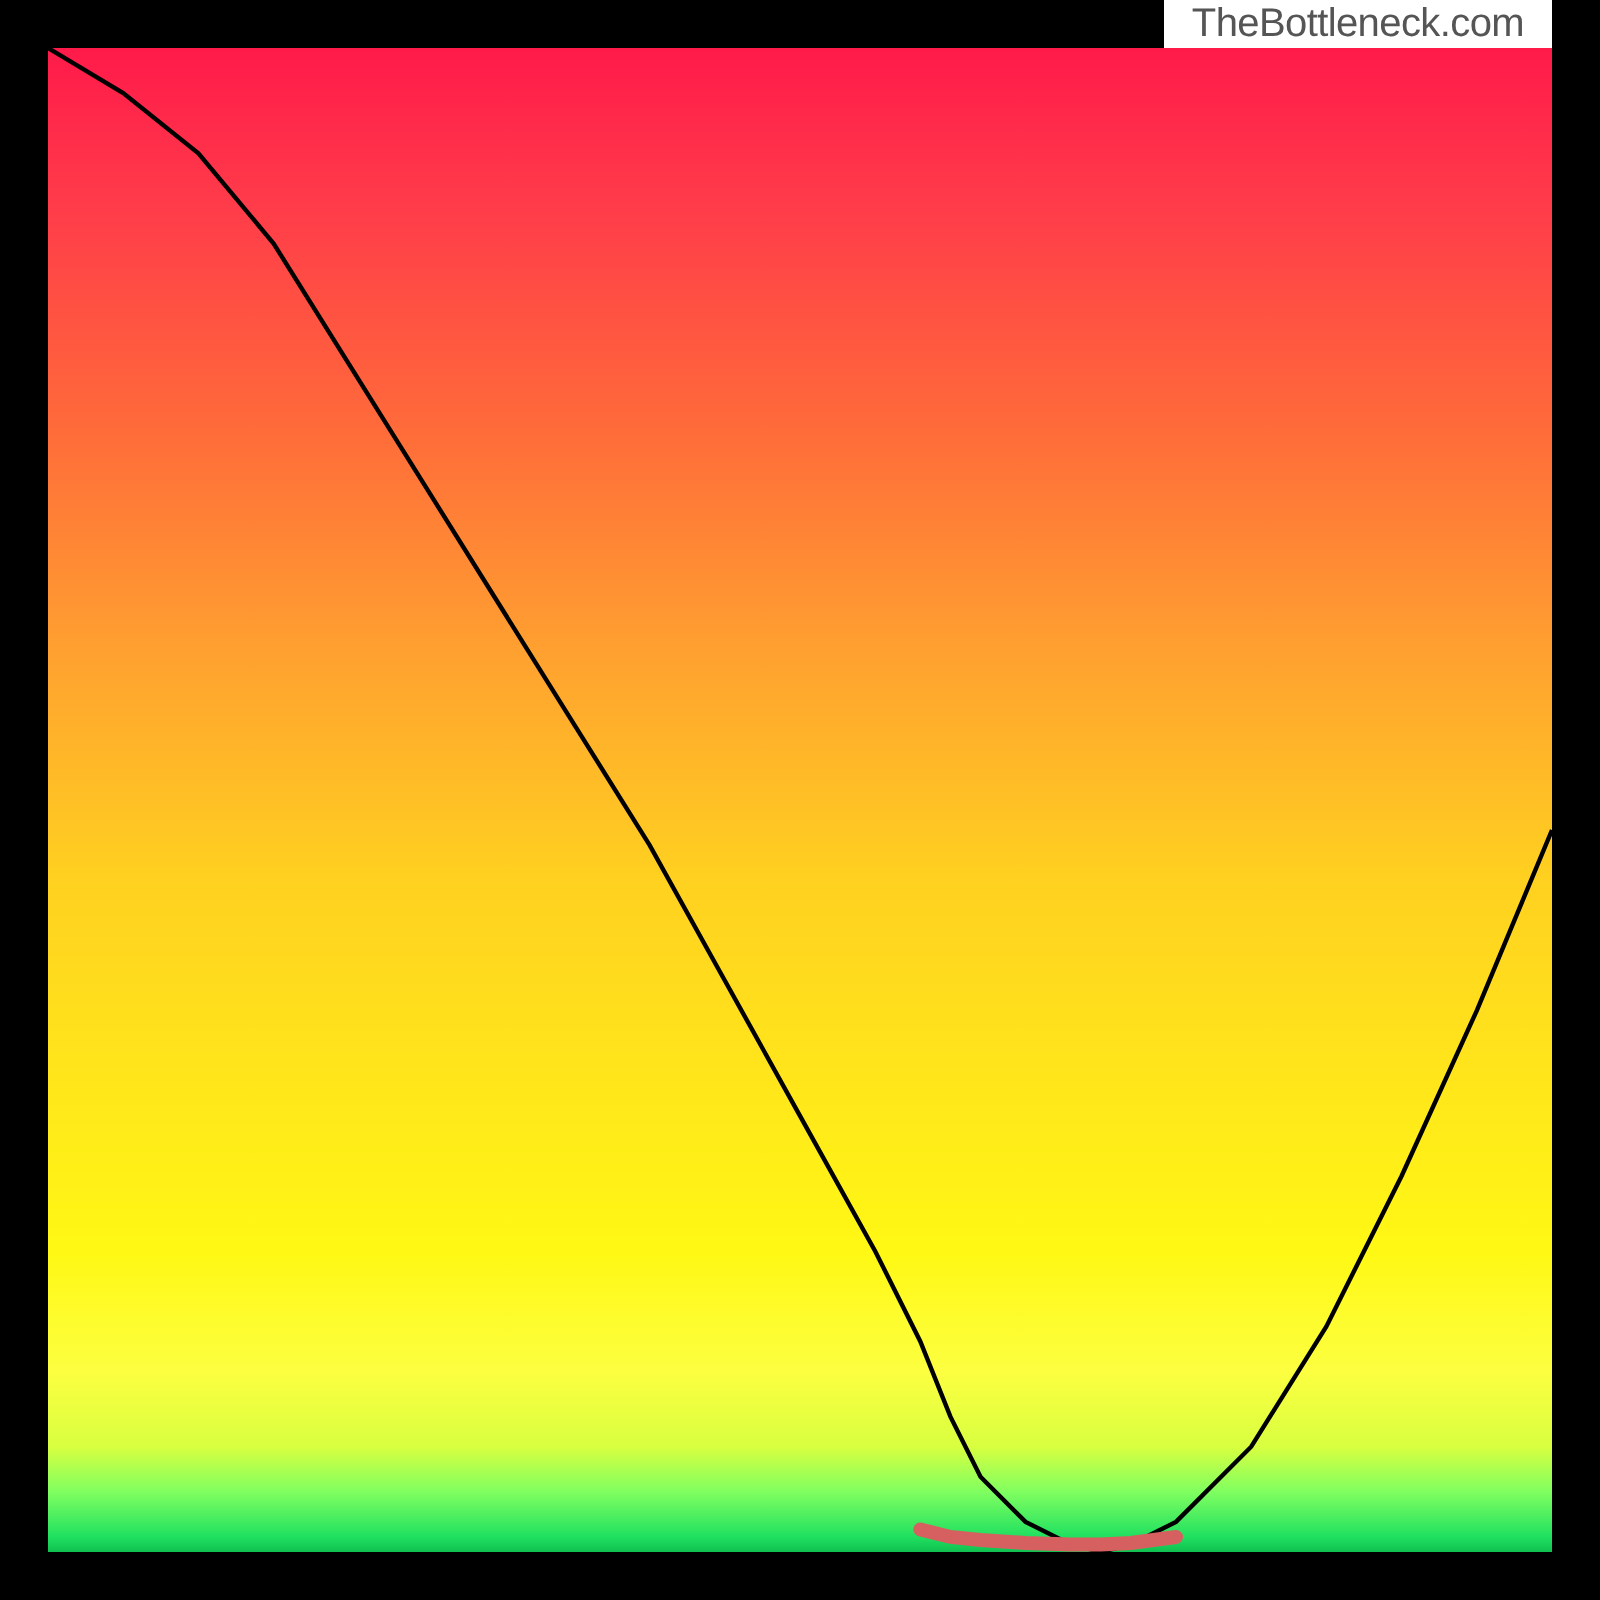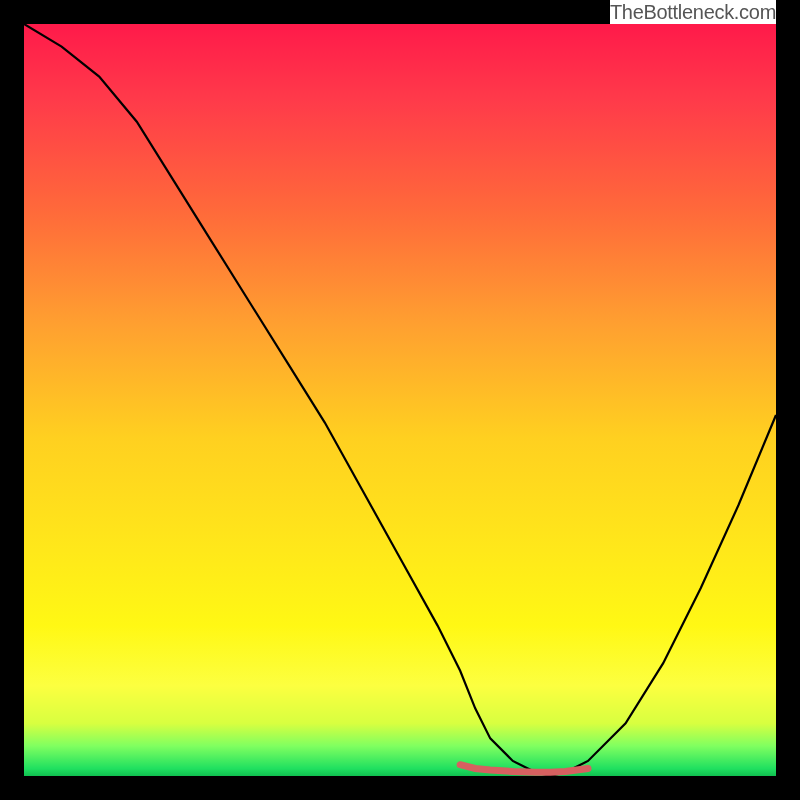--- a/index.html
+++ b/index.html
@@ -34,21 +34,21 @@
   .attribution {
     position: absolute;
     top: 0;
     right: 24px;
     height: 24px;
     line-height: 24px;
     font-family: Arial, Helvetica, sans-serif;
     font-size: 20px;
     color: #555;
     background: #fff;
-    padding: 0 0;
+    padding: 0 14px;
     letter-spacing: -0.3px;
   }
   svg.curve {
     position: absolute;
     left: 0;
     top: 0;
     width: 752px;
     height: 752px;
   }
 </style>

